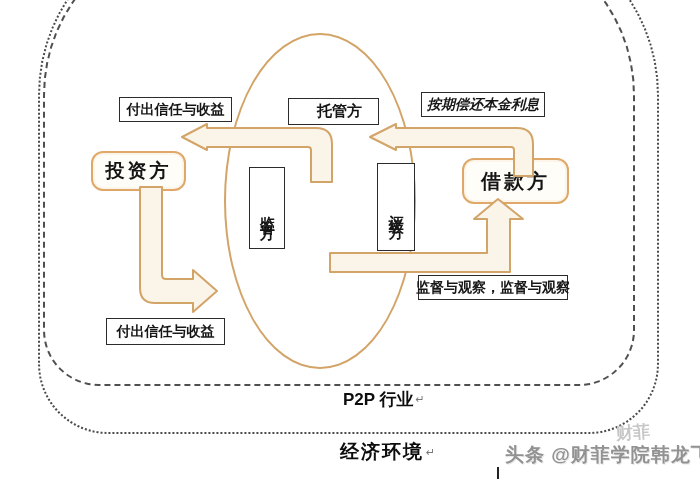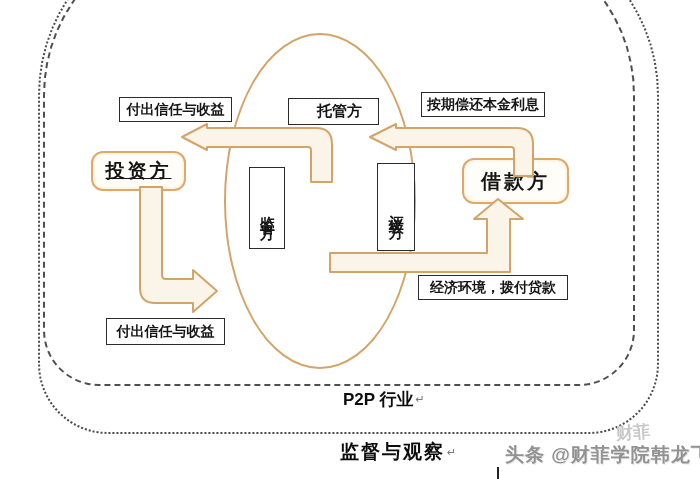--- a/index.html
+++ b/index.html
@@ -30,26 +30,26 @@
     writing-mode:vertical-rl;text-orientation:upright;
     font-size:15px;line-height:1.1;letter-spacing:4px;padding-top:4px;
   }
   
   .obox{
     position:absolute;border:2px solid #dfa868;background:#fffdf7;
     border-radius:12px;display:flex;align-items:center;justify-content:center;
     font-weight:bold;color:#141414;letter-spacing:3px;
     box-shadow:0 0 0 2px rgba(250,240,225,0.6) inset;
   }
-  #investor-box{left:91px;top:151px;width:91px;height:36px;font-size:19px;text-decoration:underline;}
+  #investor-box{left:91px;top:151px;width:91px;height:36px;font-size:19px;}
   #borrower-box{left:462px;top:158px;width:103px;height:42px;font-size:20px;}
   
   #lbl-return-gain{left:119px;top:97px;width:111px;height:23px;}
   #lbl-trustee{left:288px;top:98px;width:77px;height:25px;font-size:15px;padding-left:12px;}
-  #lbl-repay{left:421px;top:92px;width:122px;height:23px;}
+  #lbl-repay{left:421px;top:92px;width:122px;height:23px;font-style:italic;}
   #lbl-regulator{left:249px;top:167px;width:34px;height:76px;}
   #lbl-platform{left:302px;top:187px;width:52px;height:26px;font-size:15px;}
   #lbl-rating{left:377px;top:163px;width:36px;height:82px;}
   #lbl-guarantor{left:289px;top:282px;width:84px;height:24px;}
   #lbl-supervise{left:418px;top:275px;width:148px;height:23px;}
   #lbl-give-funds{left:106px;top:318px;width:117px;height:25px;}
   
   #arrows{position:absolute;left:0;top:0;width:700px;height:479px;pointer-events:none;}
   #arrows path{fill:#fbf5e9;stroke:#d3a468;stroke-width:2;stroke-linejoin:round;}
   
@@ -82,37 +82,37 @@
   <div class="rect-outer"></div>
   <div class="rect-inner"></div>
 
   <div class="ellipse"></div>
 
   <div class="box" id="lbl-return-gain">付出信任与收益</div>
   <div class="box" id="lbl-trustee">托管方</div>
   <div class="box" id="lbl-repay">按期偿还本金利息</div>
   <div class="box vbox" id="lbl-regulator">监管方</div>
   <div class="box vbox" id="lbl-rating">评级方</div>
-  <div class="box" id="lbl-supervise">经济环境，拨付贷款</div>
+  <div class="box" id="lbl-supervise">监督与观察，监督与观察</div>
   <div class="box" id="lbl-give-funds">付出信任与收益</div>
 
   <div class="obox" id="investor-box">投资方</div>
   <div class="obox" id="borrower-box">借款方</div>
 
   <svg id="arrows" viewBox="0 0 700 479">
     <path d="M182,137 L207,124 L207,128 L316,128 Q332,128 332,144 L332,182 L311,182 L311,150 Q311,147 308,147 L207,147 L207,150 Z"></path>
     <path d="M370,137 L396,124 L396,128 L517,128 Q533,128 533,144 L533,176 L514,176 L514,150 Q514,147 511,147 L396,147 L396,150 Z"></path>
     <path d="M140,187 L140,288 Q140,303 155,303 L193,303 L193,312 L217,291 L193,270 L193,279 L166,279 Q162,279 162,275 L162,187 Z"></path>
     <path d="M330,253 L487,253 L487,219 L474,219 L498,199 L523,219 L510,219 L510,272 L330,272 Z"></path>
   </svg>
 
   <div class="zone" id="zone-industry">
     <span>P2P 行业</span><span class="pmark">↵</span>
   </div>
   <div class="zone" id="zone-environment">
-    <span>监督与观察</span><span class="pmark">↵</span>
+    <span>经济环境</span><span class="pmark">↵</span>
   </div>
 
   <div id="watermark-ghost">财菲</div>
   <div id="watermark">头条 @财菲学院韩龙飞</div>
   <div id="cursor-mark"></div>
 
 </div>
 
 </body></html>

